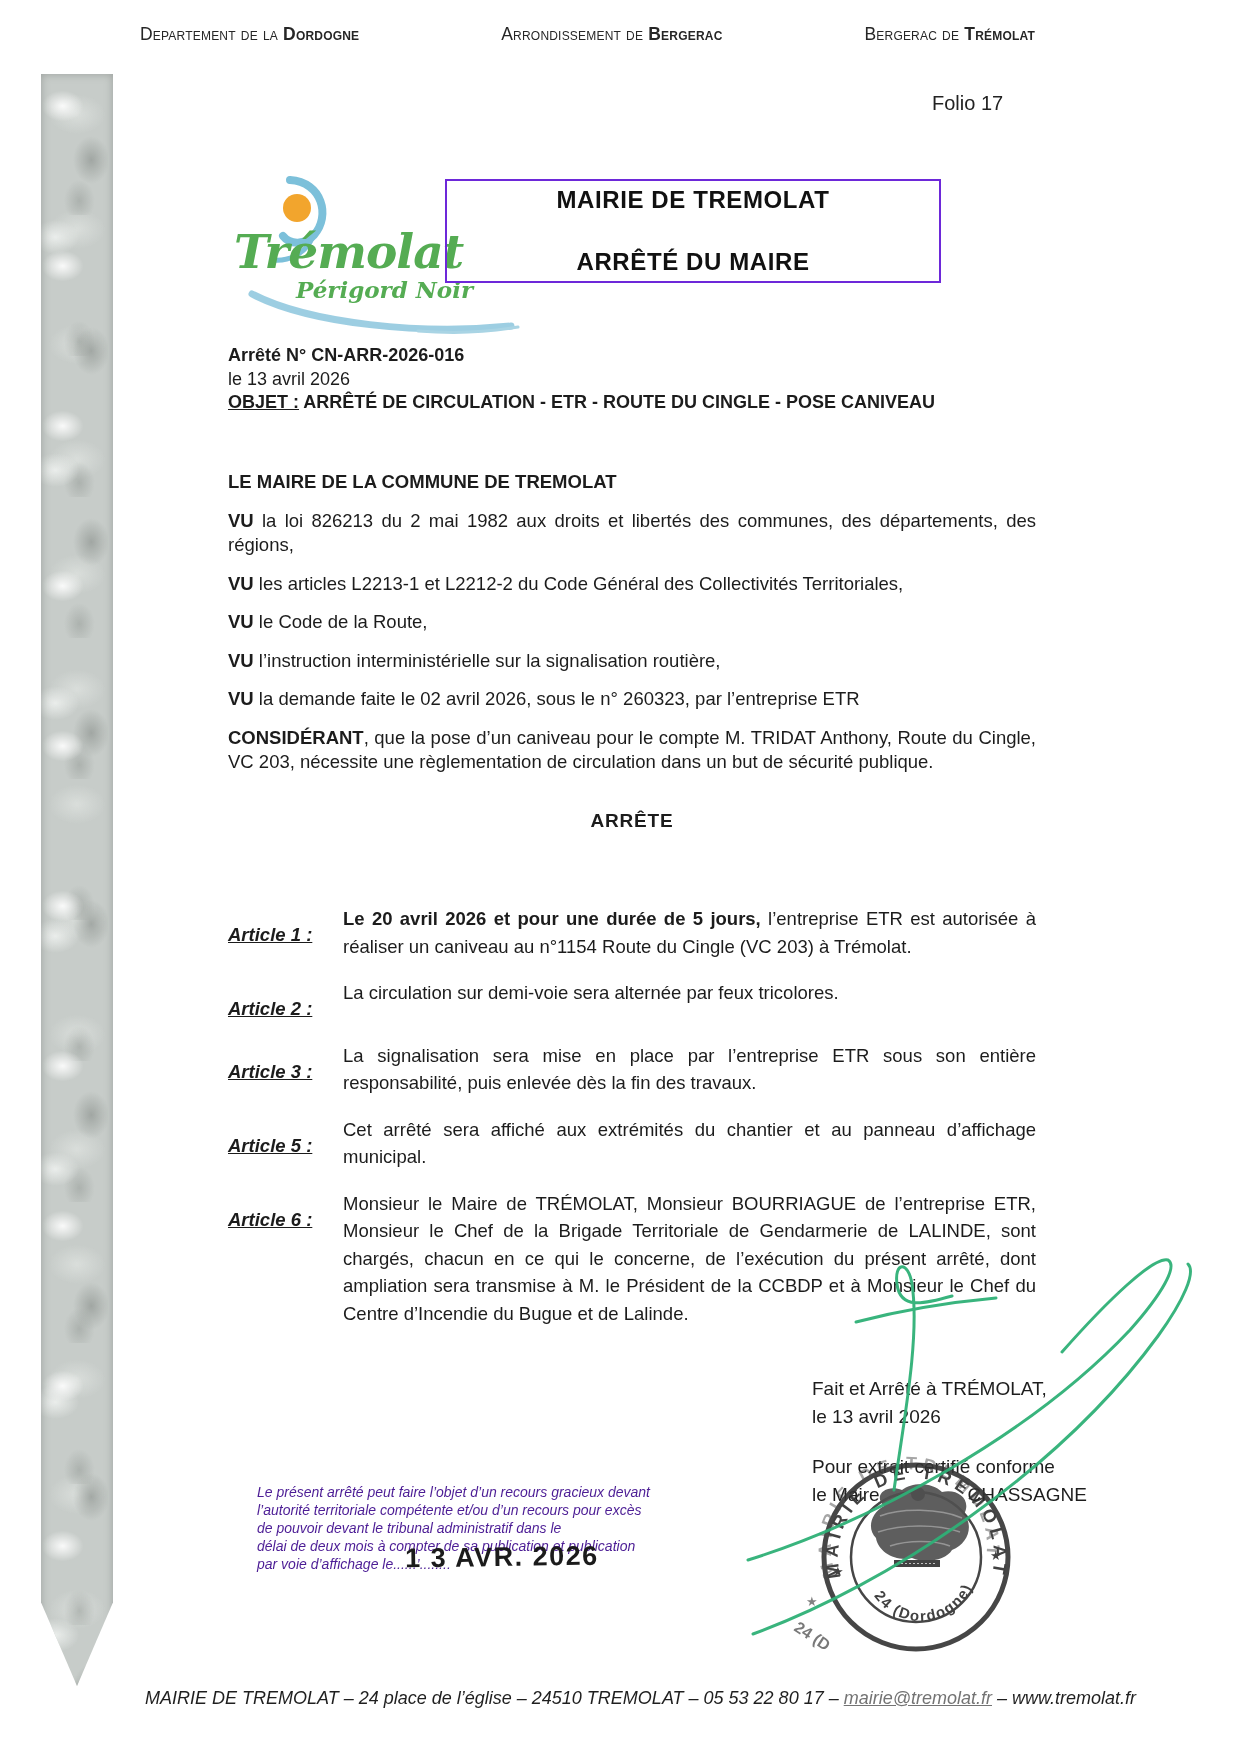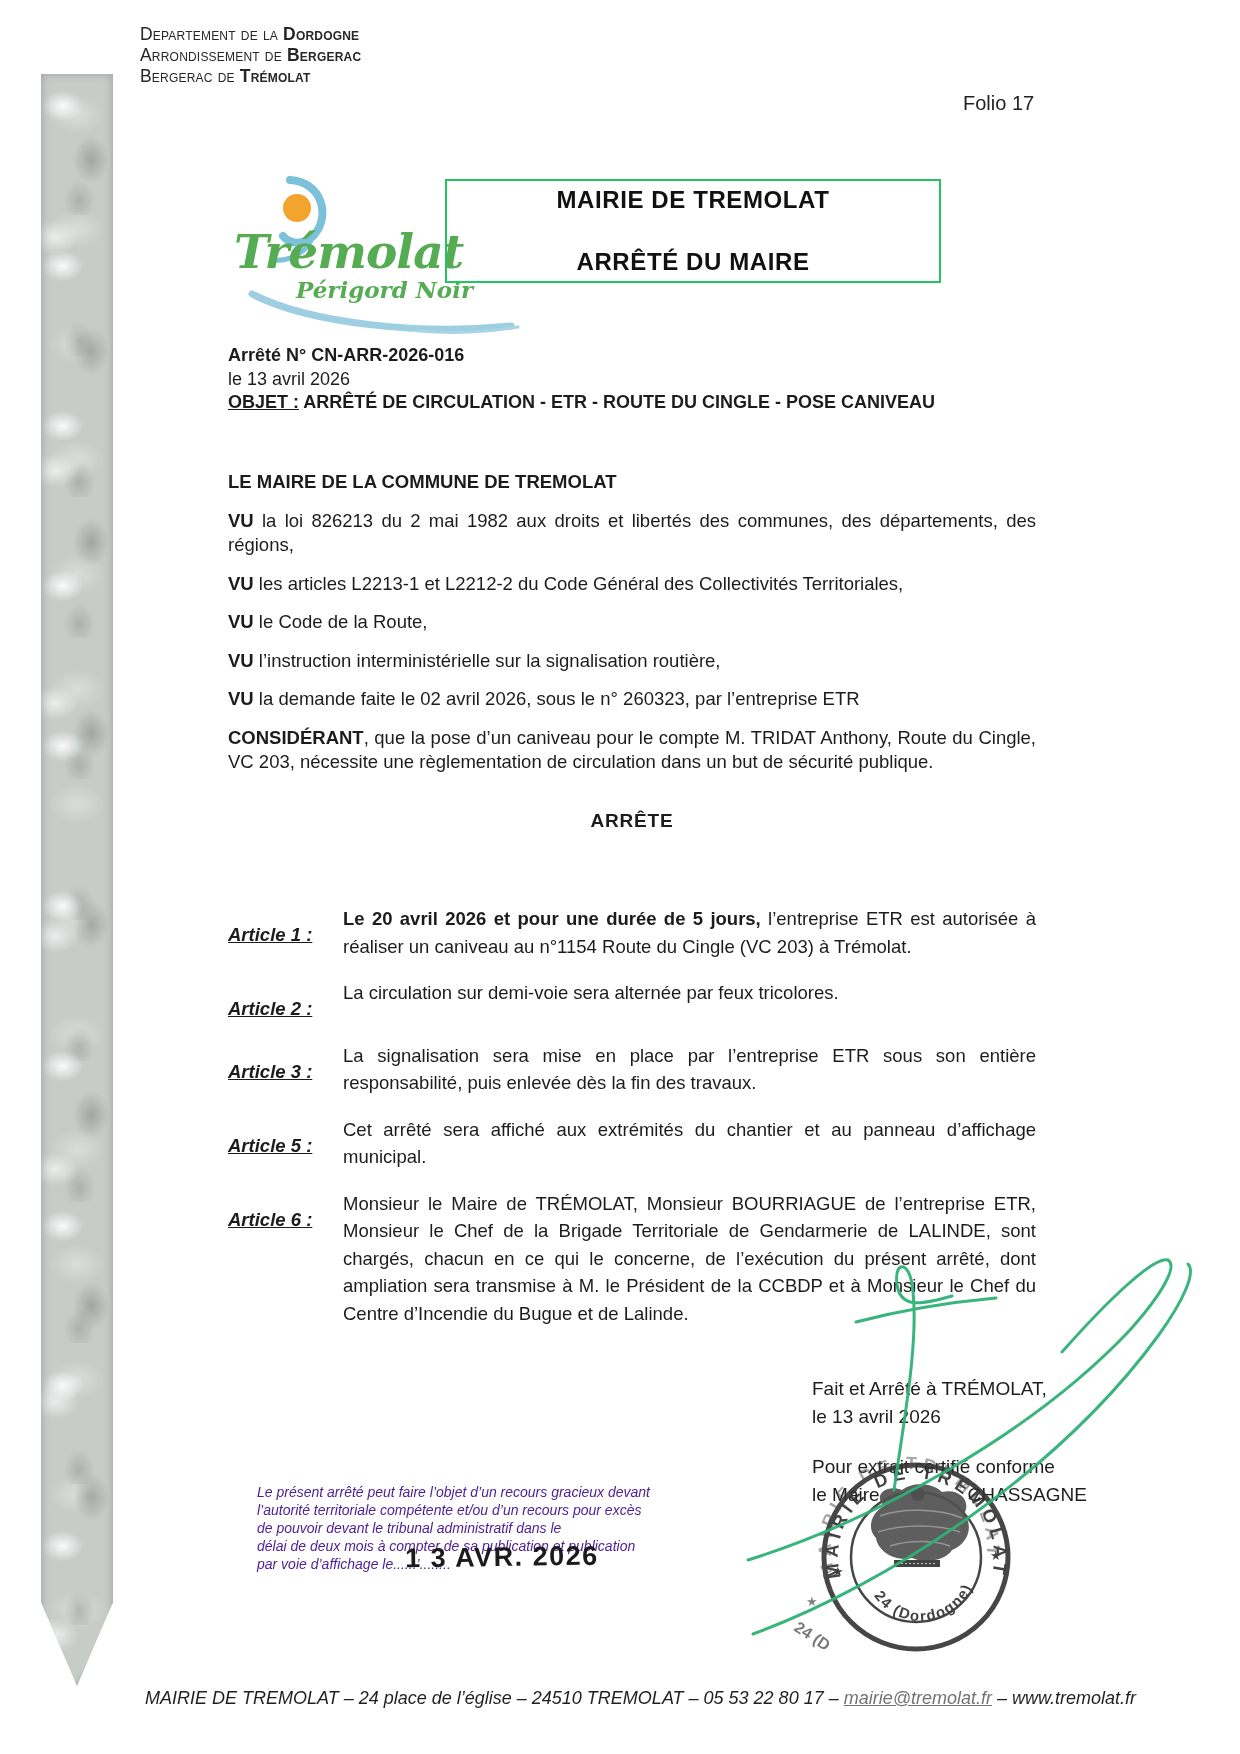--- a/index.html
+++ b/index.html
@@ -18,31 +18,31 @@
       radial-gradient(ellipse 22px 30px at 65% 90%, rgba(158,164,160,0.65), rgba(158,164,160,0) 70%),
       radial-gradient(ellipse 40px 28px at 50% 35%, rgba(222,226,223,0.8), rgba(222,226,223,0) 70%);
     background-size:72px 160px,67px 191px,72px 233px,59px 141px,72px 115px;
     clip-path:polygon(0 0,100% 0,100% 94.8%,50% 100%,0 94.8%);
     box-shadow:inset 0 0 9px rgba(120,126,122,.55);
   }
   
   .hdr{
     position:absolute;left:140px;top:24px;width:895px;display:flex;
     justify-content:space-between;font-size:17.5px;letter-spacing:.2px;
-    font-variant:small-caps;color:#262626;white-space:nowrap;flex-direction:column;
+    font-variant:small-caps;color:#262626;white-space:nowrap;
   }
   .hdr b{font-weight:bold;}
-  .folio{position:absolute;left:963px;top:92px;font-size:20px;color:#222;}
+  .folio{position:absolute;left:932px;top:92px;font-size:20px;color:#222;}
   
   .logo{position:absolute;left:218px;top:142px;width:320px;height:200px;}
   .logo text{font-family:"DejaVu Serif",serif;font-style:italic;font-weight:bold;}
   
   .titlebox{
     position:absolute;left:445px;top:179px;width:492px;height:100px;
-    border:2px solid #22c55e;display:flex;flex-direction:column;
+    border:2px solid #6d28d9;display:flex;flex-direction:column;
     justify-content:space-evenly;align-items:center;
     font-weight:bold;font-size:24px;letter-spacing:.6px;color:#111;gap:28px;
   }
   
   .ref{position:absolute;left:228px;top:344px;font-size:18px;line-height:23.5px;}
   .ref .b{font-weight:bold;}
   .ref .u{font-weight:bold;text-decoration:underline;}
   
   .docbody{position:absolute;left:228px;top:470px;width:808px;font-size:18.5px;line-height:24.5px;}
   .docbody p{margin:0 0 14px 0;text-align:justify;}

